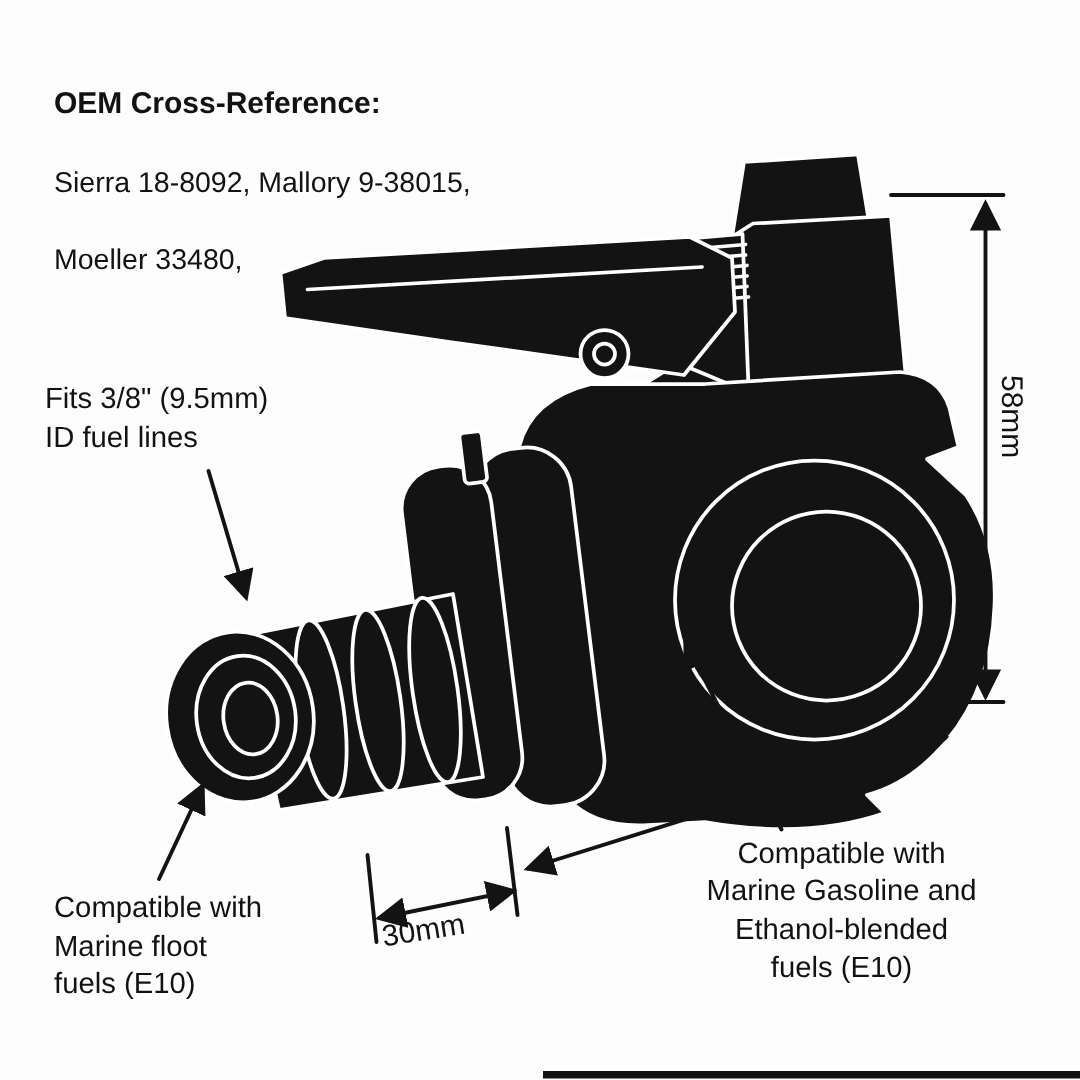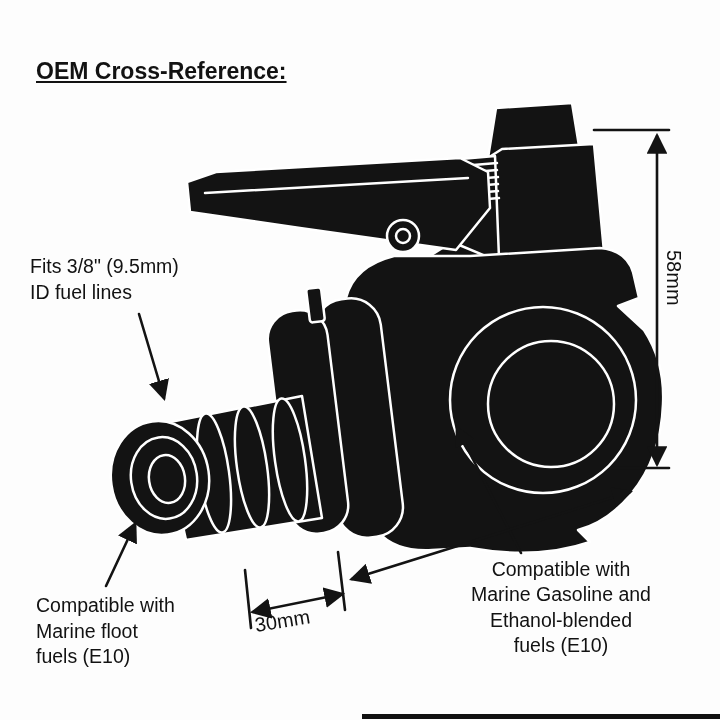--- a/index.html
+++ b/index.html
@@ -3,21 +3,21 @@
 <meta charset="utf-8">
 <style>
   html,body{margin:0;padding:0;background:#ffffff;}
   .canvas{
     position:relative;width:720px;height:720px;background:#fdfdfd;
     font-family:"Liberation Sans","DejaVu Sans",sans-serif;color:#121212;overflow:hidden;
   }
   .canvas svg{position:absolute;left:0;top:0;}
   .txt{position:absolute;white-space:pre-line;}
   .oem{left:36px;top:31px;font-size:19px;line-height:1.34;}
-  .oem-heading{font-weight:bold;font-size:23px;margin-bottom:1px;text-decoration:underline;}
+  .oem-heading{font-weight:bold;font-size:20px;margin-bottom:1px;}
   .fits{left:30px;top:254px;font-size:19.5px;line-height:1.32;}
   .floatfuel{left:36px;top:593px;font-size:19.5px;line-height:1.32;}
   .gas{left:428px;top:557px;width:266px;text-align:center;font-size:19.5px;line-height:1.3;}
   .dim30{left:255px;top:614px;font-size:20px;transform:rotate(-9deg);transform-origin:left center;}
   .dim58{left:662px;top:250px;font-size:20px;writing-mode:vertical-rl;}
   .bottom-bar{position:absolute;left:362px;top:714px;width:358px;height:5px;background:#111;}
   .ink-shape{fill:#131313;stroke:#ffffff;stroke-width:2.5;stroke-linejoin:round;stroke-linecap:round;}
   .detail{fill:none;stroke:#ffffff;stroke-width:2.5;stroke-linejoin:round;stroke-linecap:round;}
   .arrow{fill:none;stroke:#131313;stroke-width:2.6;stroke-linecap:round;}
 </style>
@@ -77,20 +77,22 @@
       <line class="arrow" x1="338" y1="552" x2="345" y2="610"></line>
       <line class="arrow" x1="352" y1="579" x2="630" y2="492" marker-start="url(#ah)" marker-end="url(#ah)"></line>
       <line class="arrow" x1="657" y1="136" x2="657" y2="464" marker-start="url(#ah)" marker-end="url(#ah)"></line>
       <line class="arrow" x1="594" y1="130" x2="669" y2="130"></line>
       <line class="arrow" x1="612" y1="468" x2="669" y2="468"></line>
     </g>
   </svg>
 
   <div class="txt oem">
     <div class="oem-heading">OEM Cross-Reference:</div>
+    <div>Sierra 18-8092, Mallory 9-38015,</div>
+    <div>Moeller 33480,</div>
   </div>
 
   <div class="txt fits">Fits 3/8" (9.5mm)
 ID fuel lines</div>
 
   <div class="txt floatfuel">Compatible with
 Marine floot
 fuels (E10)</div>
 
   <div class="txt gas">Compatible with

